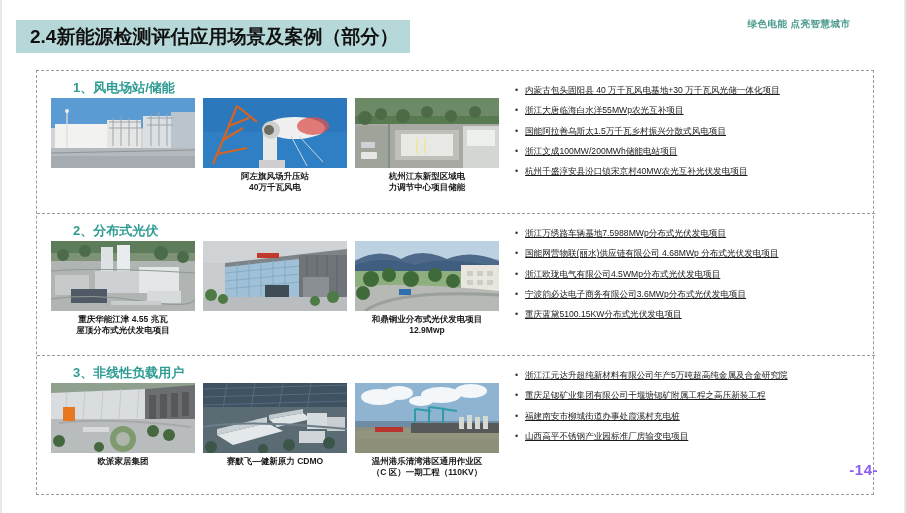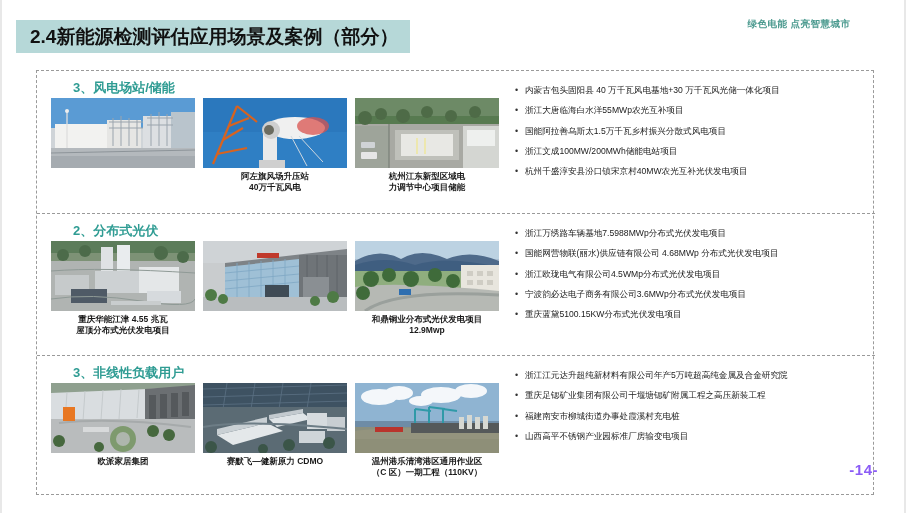--- a/index.html
+++ b/index.html
@@ -158,21 +158,21 @@
     margin-bottom: 9px;
     white-space: nowrap;
   }
   .bullet .dot {
     flex: 0 0 auto;
     width: 10px;
     font-size: 9px;
     color: #333;
     line-height: 1.25;
   }
-  .bullet .btxt { flex: 1 1 auto; }
+  .bullet .btxt { flex: 1 1 auto; text-decoration: underline; }
 
   
   .page-num {
     position: absolute;
     right: 26px;
     bottom: 35px;
     font-size: 15px;
     font-weight: bold;
     color: #8b5cf6;
     letter-spacing: 0.5px;
@@ -189,21 +189,21 @@
     </div>
 
     <div class="logo-block">
       <div class="logo-tag">绿色电能 点亮智慧城市</div>
     </div>
   </div>
 
   <div class="content-frame">
 
     <div class="section s1">
-      <div class="sec-head">3、风电场站/储能</div>
+      <div class="sec-head">1、风电场站/储能</div>
 
       <div class="cards">
         <div class="card">
           <div class="thumb">
             <svg width="144" height="70" viewBox="0 0 144 70">
               <rect width="144" height="70" fill="#6ea8d8"></rect>
               <rect y="0" width="144" height="34" fill="#5a9bd4"></rect>
               <rect y="30" width="144" height="40" fill="#cfd4d8"></rect>
               <rect x="4" y="26" width="52" height="26" fill="#f2f2f0"></rect>
               <rect x="56" y="22" width="34" height="30" fill="#e6e6e4"></rect>

